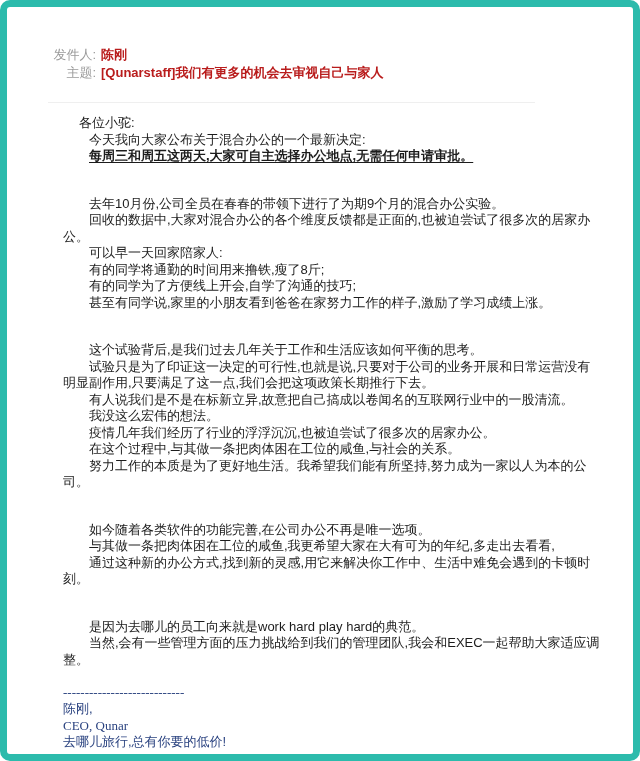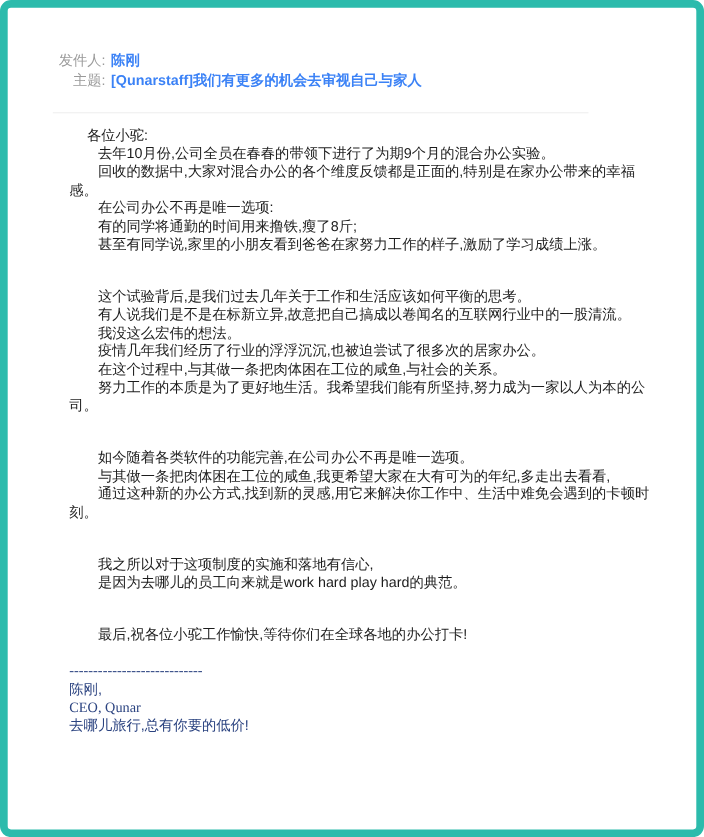--- a/index.html
+++ b/index.html
@@ -20,21 +20,21 @@
   .header { margin-top: 39px; font-size: 13px; line-height: 17.5px; }
   .hrow { display: flex; }
   .hlabel {
     flex: 0 0 89px; width: 89px;
     text-align: right;
     color: #9a9a9a;
     font-weight: 400;
   }
   .hvalue {
     margin-left: 5px;
-    color: #3b82f6;
+    color: #b91c1c;
     font-weight: bold;
     white-space: nowrap;
   }
   .divider {
     border: none;
     border-top: 1px solid #efefef;
     margin: 21px 0 0 41px;
     width: 487px;
   }
   
@@ -76,52 +76,55 @@
       <span class="hlabel">主题:</span>
       <span class="hvalue">[Qunarstaff]我们有更多的机会去审视自己与家人</span>
     </div>
   </div>
 
   <hr class="divider">
 
   <div class="mailbody">
     <p class="salutation">各位小驼:</p>
 
+    <div class="pgroup">
+      <p>今天我向大家公布关于混合办公的一个最新决定:</p>
+      <p class="emphasis">每周三和周五这两天,大家可自主选择办公地点,无需任何申请审批。</p>
+    </div>
 
     <div class="pgroup">
       <p>去年10月份,公司全员在春春的带领下进行了为期9个月的混合办公实验。</p>
-      <p>回收的数据中,大家对混合办公的各个维度反馈都是正面的,特别是在家办公带来的幸福感。</p>
-      <p>在公司办公不再是唯一选项:</p>
+      <p>回收的数据中,大家对混合办公的各个维度反馈都是正面的,也被迫尝试了很多次的居家办公。</p>
+      <p>可以早一天回家陪家人:</p>
       <p>有的同学将通勤的时间用来撸铁,瘦了8斤;</p>
+      <p>有的同学为了方便线上开会,自学了沟通的技巧;</p>
       <p>甚至有同学说,家里的小朋友看到爸爸在家努力工作的样子,激励了学习成绩上涨。</p>
     </div>
 
     <div class="pgroup">
       <p>这个试验背后,是我们过去几年关于工作和生活应该如何平衡的思考。</p>
+      <p>试验只是为了印证这一决定的可行性,也就是说,只要对于公司的业务开展和日常运营没有明显副作用,只要满足了这一点,我们会把这项政策长期推行下去。</p>
       <p>有人说我们是不是在标新立异,故意把自己搞成以卷闻名的互联网行业中的一股清流。</p>
       <p>我没这么宏伟的想法。</p>
       <p>疫情几年我们经历了行业的浮浮沉沉,也被迫尝试了很多次的居家办公。</p>
       <p>在这个过程中,与其做一条把肉体困在工位的咸鱼,与社会的关系。</p>
       <p>努力工作的本质是为了更好地生活。我希望我们能有所坚持,努力成为一家以人为本的公司。</p>
     </div>
 
     <div class="pgroup">
       <p>如今随着各类软件的功能完善,在公司办公不再是唯一选项。</p>
       <p>与其做一条把肉体困在工位的咸鱼,我更希望大家在大有可为的年纪,多走出去看看,</p>
       <p>通过这种新的办公方式,找到新的灵感,用它来解决你工作中、生活中难免会遇到的卡顿时刻。</p>
     </div>
 
     <div class="pgroup">
-      <p>我之所以对于这项制度的实施和落地有信心,</p>
       <p>是因为去哪儿的员工向来就是work hard play hard的典范。</p>
+      <p>当然,会有一些管理方面的压力挑战给到我们的管理团队,我会和EXEC一起帮助大家适应调整。</p>
     </div>
 
-    <div class="pgroup">
-      <p>最后,祝各位小驼工作愉快,等待你们在全球各地的办公打卡!</p>
-    </div>
 
     <div class="signature">
       <p class="sig-latin">----------------------------</p>
       <p>陈刚,</p>
       <p class="sig-latin">CEO, Qunar</p>
       <p>去哪儿旅行,总有你要的低价!</p>
     </div>
   </div>
 
 </div>

